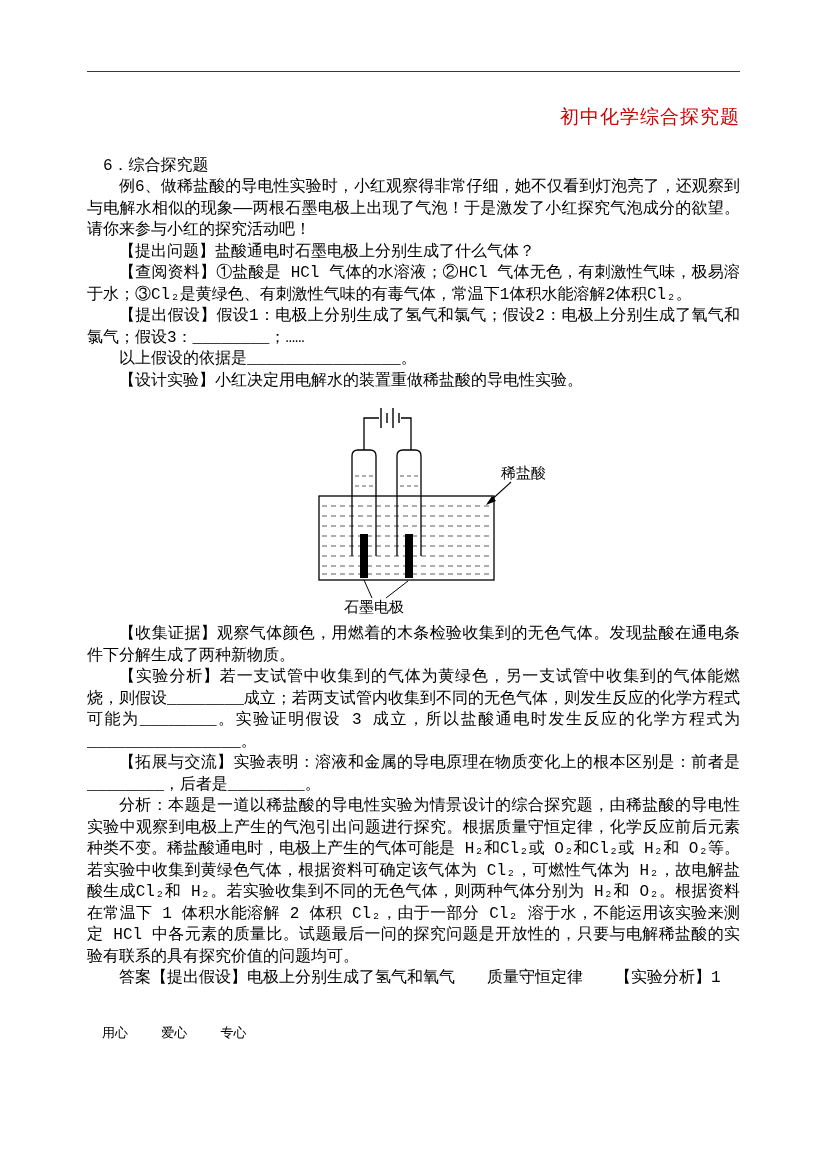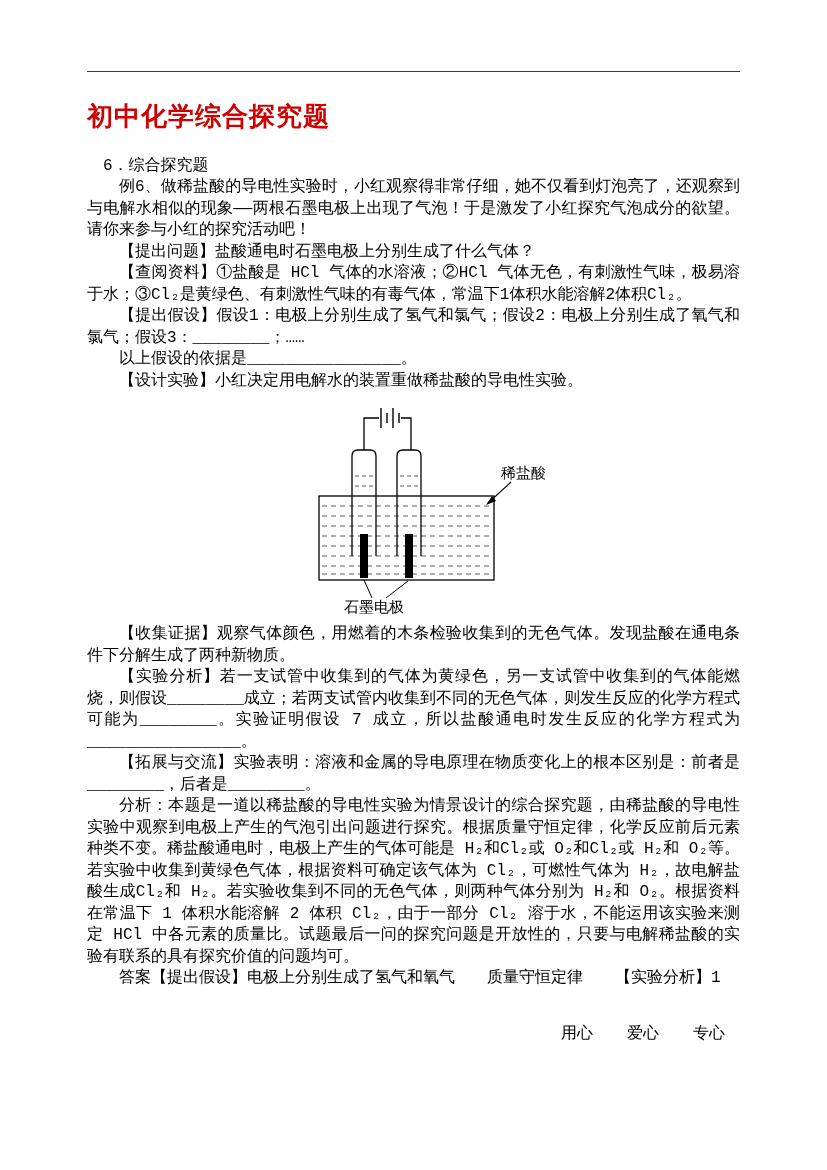--- a/index.html
+++ b/index.html
@@ -15,23 +15,23 @@
     color:#000;
     font-size:16px;
     line-height:21.5px;
   }
   .top-rule {
     border:none;
     border-top:1.5px solid #3a3a3a;
     margin:71px 0 0 0;
   }
   .doc-title {
-    text-align:left;
-    font-size:26px;
-    font-weight:bold;
+    text-align:right;
+    font-size:19px;
+    font-weight:normal;
     letter-spacing:1px;
     margin:34px 0 28px 0;
   }
   .para {
     margin:0;
     text-indent:2em;
     text-align:justify;
     font-family:Liberation Mono, monospace;
   }
   .para.indent-1 { text-indent:1em; }
@@ -41,23 +41,23 @@
     text-align:center;
     text-decoration:underline;
   }
   .diagram-wrap svg { display:block; }
   svg text {
     font-family:"Liberation Serif","DejaVu Serif",serif;
     font-size:15px;
     fill:#000;
   }
   .page-footer {
-    text-align:right;
+    text-align:left;
     margin-top:32px;
-    font-size:16px;
+    font-size:13px;
   }
   .page-footer span { margin:0 15px; }
 </style>
 </head>
 <body>
 
 <div class="page">
 
   <hr class="top-rule">
 
@@ -122,21 +122,21 @@
 
       <g stroke="#000" stroke-width="1">
         <line x1="113" y1="200" x2="105" y2="182"></line>
         <line x1="127" y1="200" x2="149" y2="183"></line>
       </g>
       <text x="85" y="214">石墨电极</text>
     </svg>
   </figure>
 
   <p class="para">【收集证据】观察气体颜色，用燃着的木条检验收集到的无色气体。发现盐酸在通电条件下分解生成了两种新物质。</p>
-  <p class="para">【实验分析】若一支试管中收集到的气体为黄绿色，另一支试管中收集到的气体能燃烧，则假设________成立；若两支试管内收集到不同的无色气体，则发生反应的化学方程式可能为________。实验证明假设 7 成立，所以盐酸通电时发生反应的化学方程式为________________。</p>
+  <p class="para">【实验分析】若一支试管中收集到的气体为黄绿色，另一支试管中收集到的气体能燃烧，则假设________成立；若两支试管内收集到不同的无色气体，则发生反应的化学方程式可能为________。实验证明假设 3 成立，所以盐酸通电时发生反应的化学方程式为________________。</p>
   <p class="para">【拓展与交流】实验表明：溶液和金属的导电原理在物质变化上的根本区别是：前者是________，后者是________。</p>
   <p class="para">分析：本题是一道以稀盐酸的导电性实验为情景设计的综合探究题，由稀盐酸的导电性实验中观察到电极上产生的气泡引出问题进行探究。根据质量守恒定律，化学反应前后元素种类不变。稀盐酸通电时，电极上产生的气体可能是 H₂和Cl₂或 O₂和Cl₂或 H₂和 O₂等。若实验中收集到黄绿色气体，根据资料可确定该气体为 Cl₂，可燃性气体为 H₂，故电解盐酸生成Cl₂和 H₂。若实验收集到不同的无色气体，则两种气体分别为 H₂和 O₂。根据资料在常温下 1 体积水能溶解 2 体积 Cl₂，由于一部分 Cl₂ 溶于水，不能运用该实验来测定 HCl 中各元素的质量比。试题最后一问的探究问题是开放性的，只要与电解稀盐酸的实验有联系的具有探究价值的问题均可。</p>
   <p class="para">答案【提出假设】电极上分别生成了氢气和氧气　　质量守恒定律　　【实验分析】1</p>
 
   <div class="page-footer">
     <span>用心</span>
     <span>爱心</span>
     <span>专心</span>
   </div>
 

